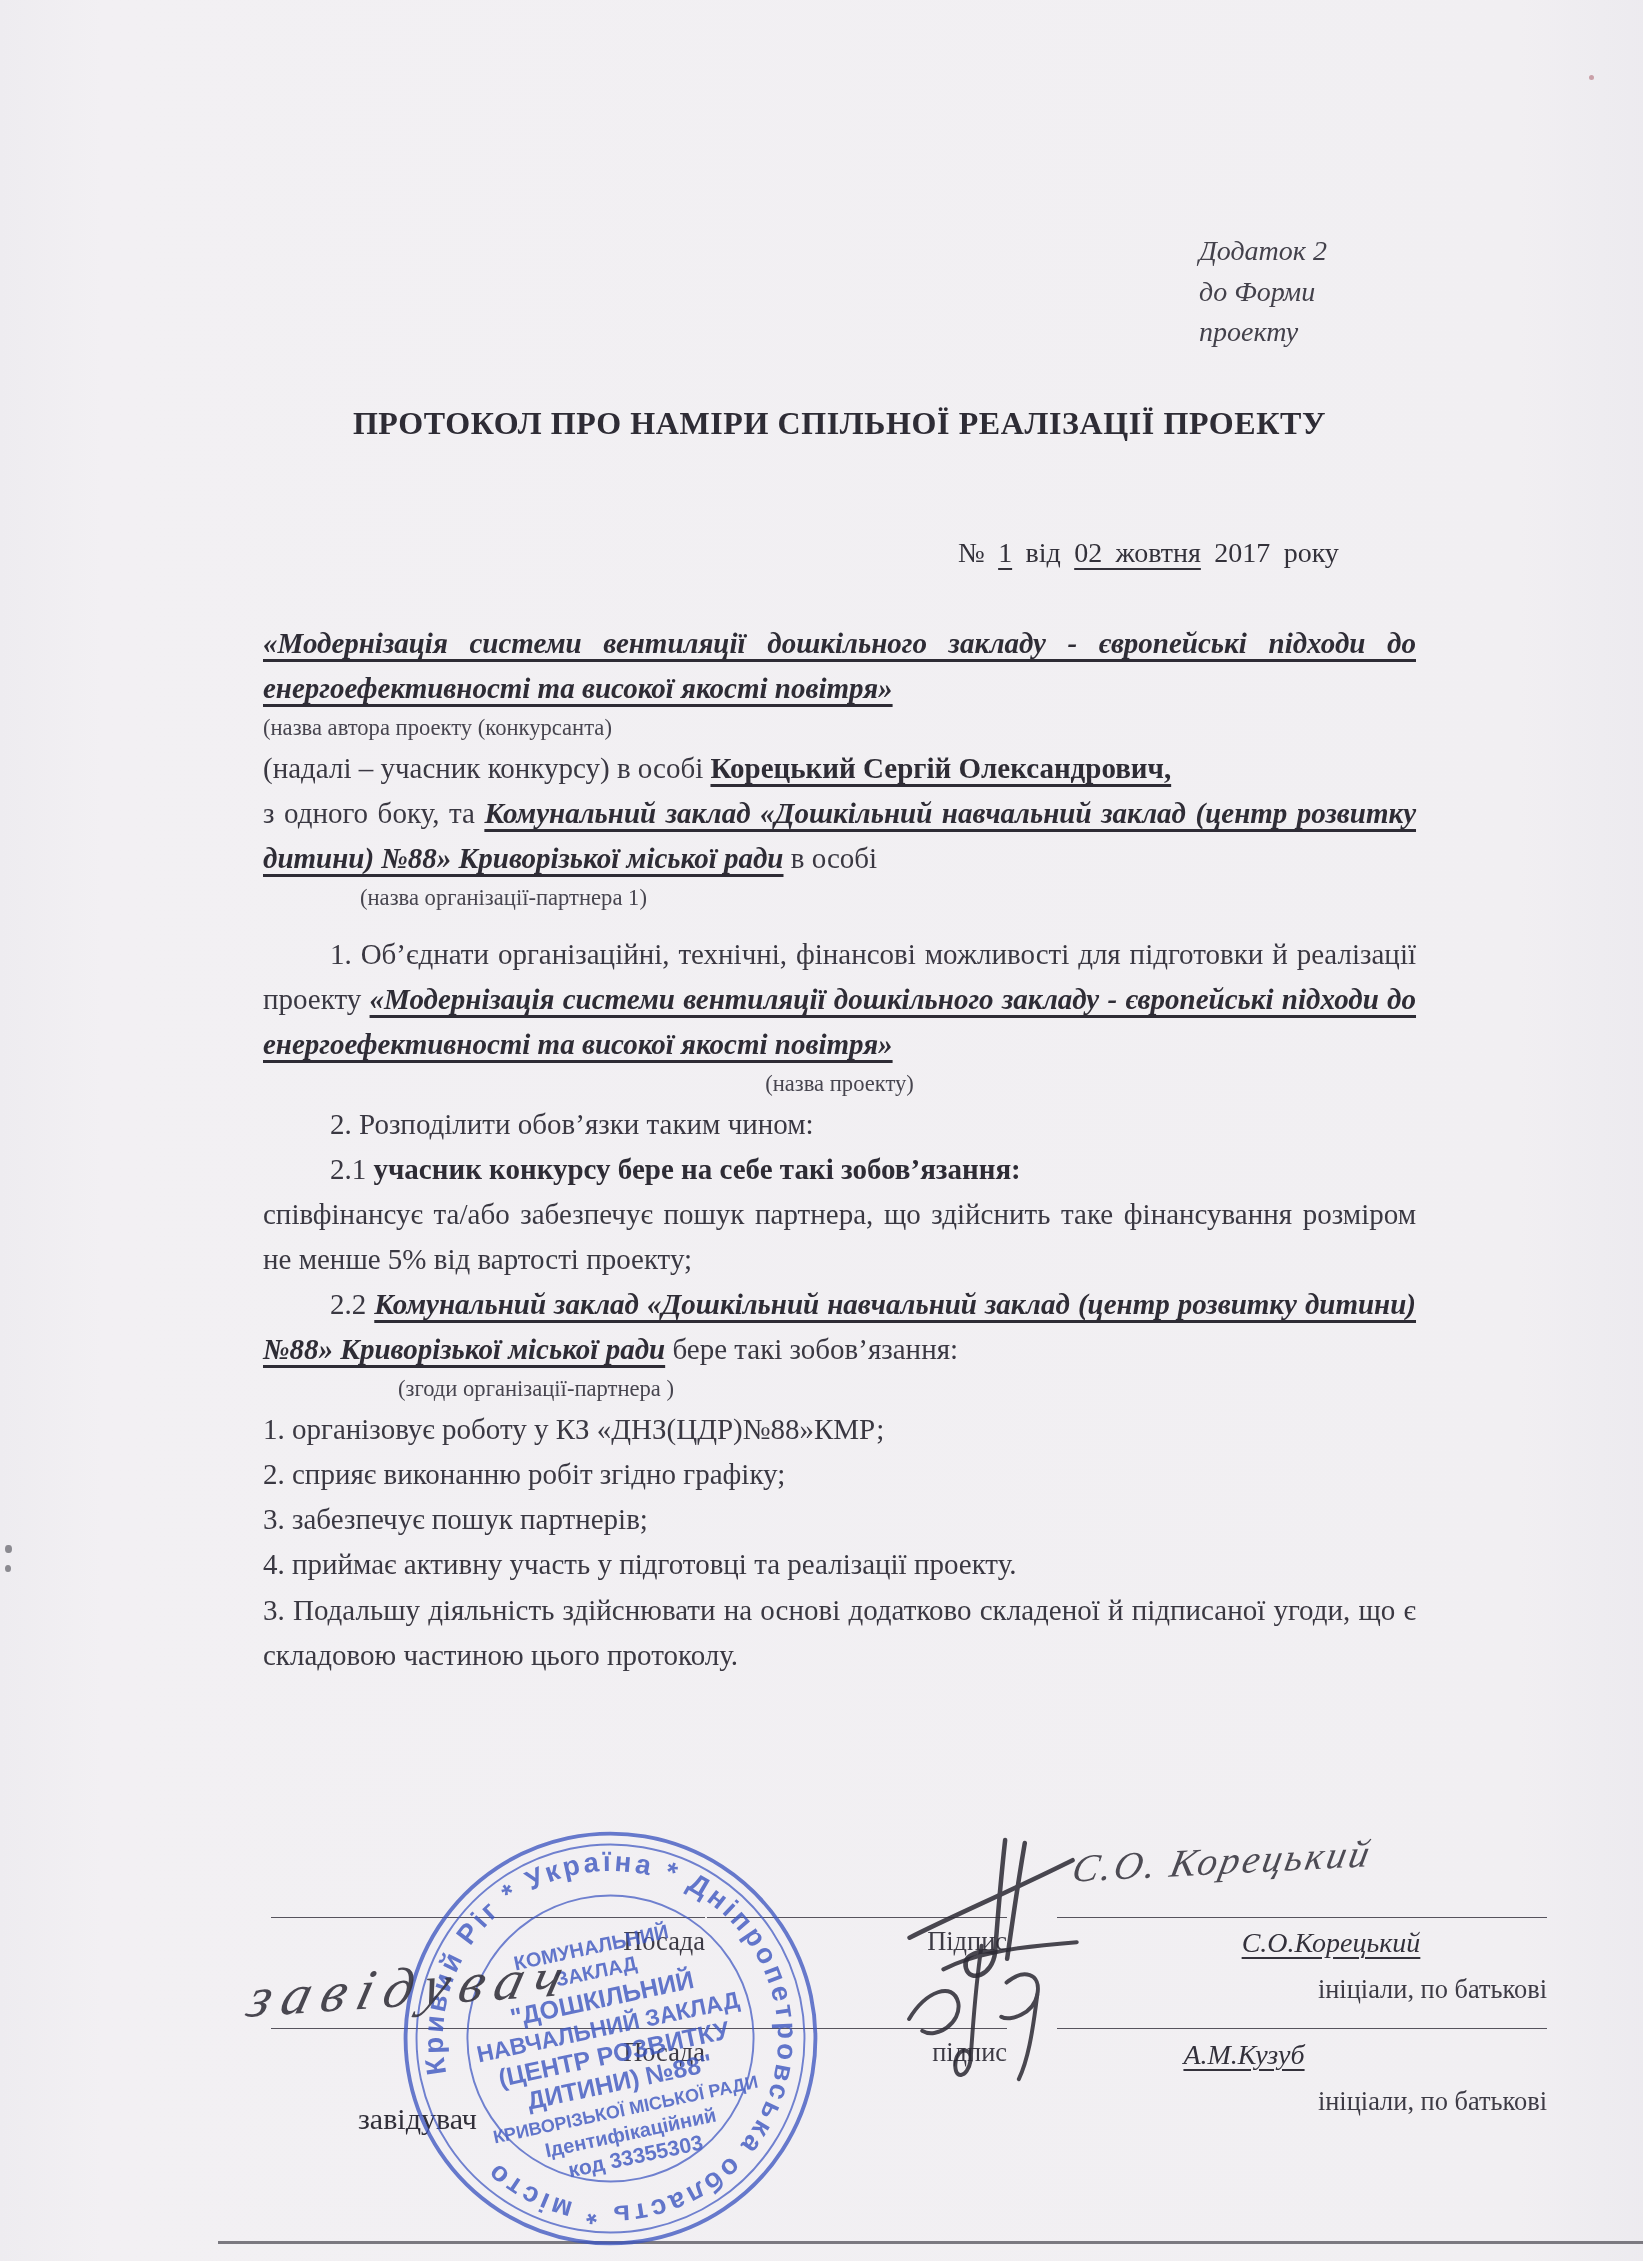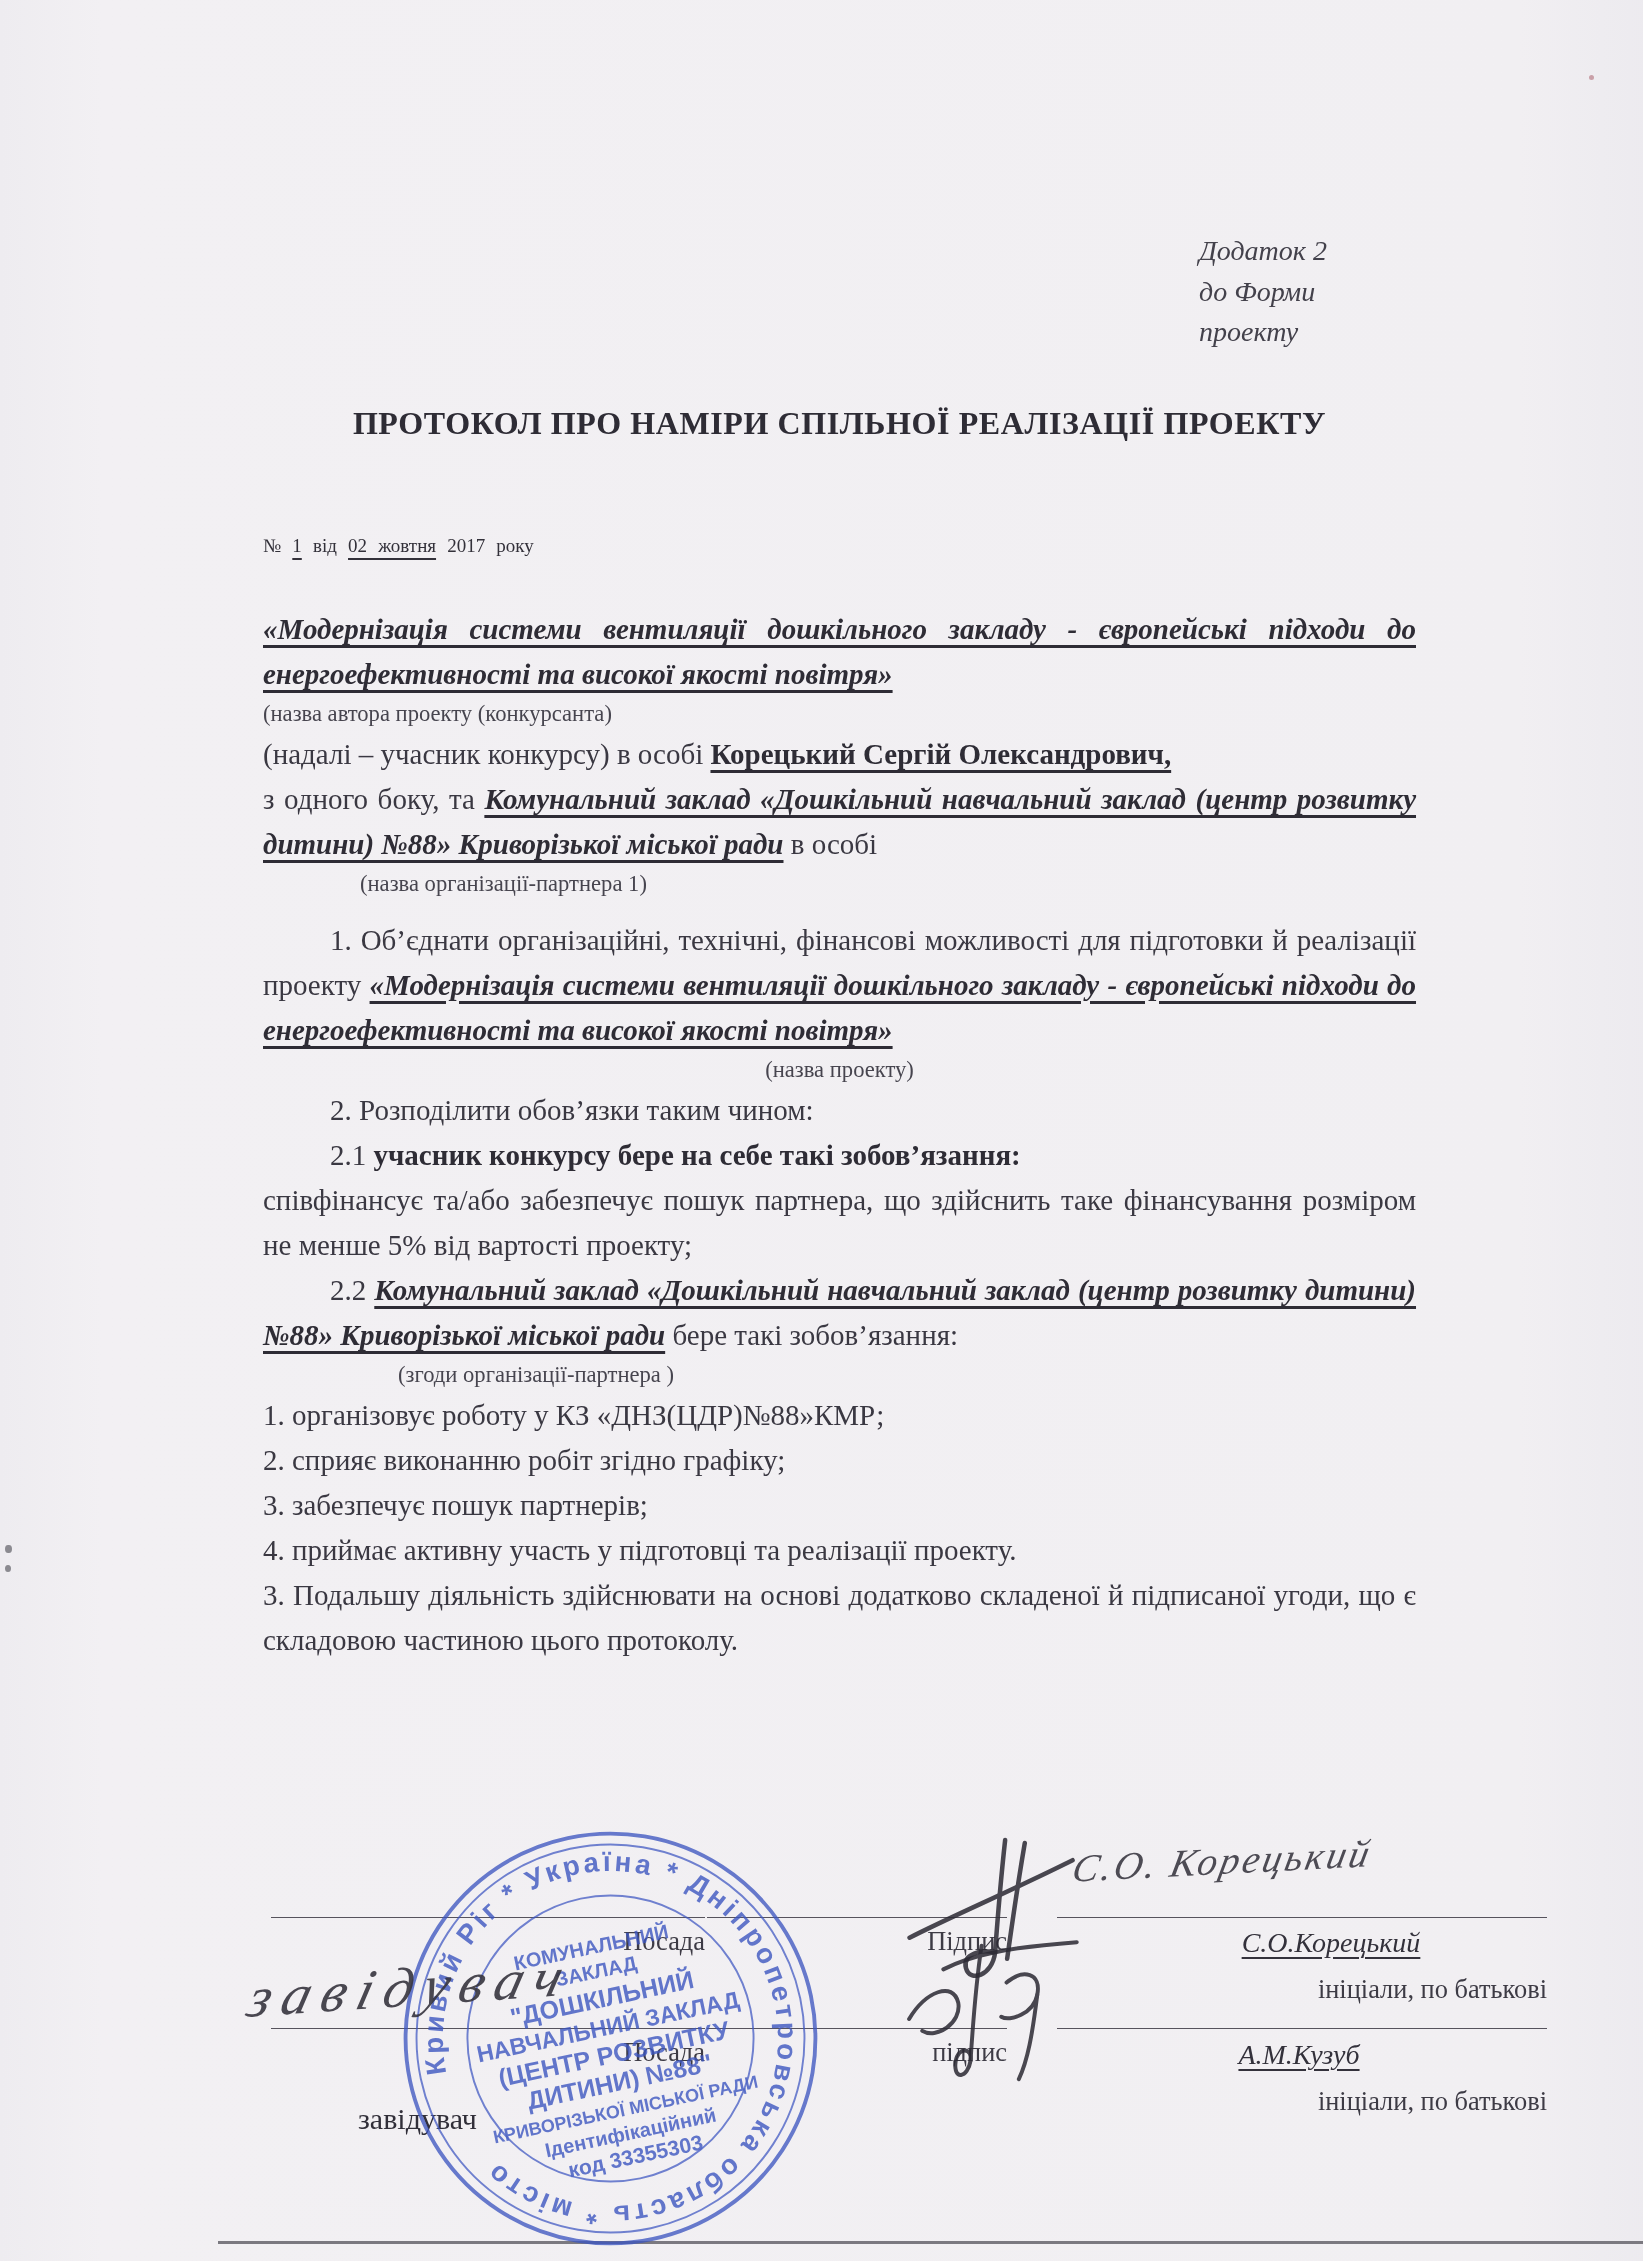--- a/index.html
+++ b/index.html
@@ -5,21 +5,21 @@
   html,body{margin:0;padding:0;background:#e8e6ea;}
   .page{
     position:relative; width:1643px; height:2261px; overflow:hidden;
     background:linear-gradient(90deg,#eeecf0 0%,#f2f0f3 6%,#f1eff2 90%,#ebe9ee 100%);
     font-family:"Liberation Serif", serif; color:#3a3842;padding-left:44px;
   }
   .content{position:absolute; left:263px; top:0; width:1153px; padding-top:231px;}
   .appendix{font-size:28px; font-style:italic; line-height:1.45; margin-left:936px; color:#43414b;}
   .title{font-size:32px; font-weight:bold; text-align:center; letter-spacing:0.6px;
          line-height:1.6; margin:45px 0 0 0; color:#2e2c35;}
-  .numline{font-size:19px; line-height:1.58; margin-top:82px; word-spacing:6.4px; color:#33313a;}
+  .numline{font-size:28px; line-height:1.58; margin-top:82px; margin-left:695px; word-spacing:6.4px; color:#33313a;}
   .para{font-size:29px; line-height:1.555; text-align:justify; margin:0;}
   .indent{text-indent:67px;}
   .mt1{margin-top:46px;}
   .mt2{margin-top:15.5px;}
   .caption{font-size:22.6px; line-height:1.54; color:#47454f;}
   .caption.center{text-align:center;}
   .ind1{margin-left:97px;}
   .ind2{margin-left:135px;}
   .b{font-weight:bold; color:#2e2c35;}
   .bi{font-weight:bold; font-style:italic; color:#2e2c35;}
@@ -148,21 +148,21 @@
     <div class="slabel" style="left:271px; top:64px; width:434px;">Посада</div>
     <div class="slabel" style="left:707px; top:64px; width:300px;">Підпис</div>
     <div class="sname" style="left:1086px; top:65px; width:490px;">С.О.Корецький</div>
     <div class="slabel" style="left:1057px; top:112px; width:490px;">ініціали, по батькові</div>
 
     <div class="sline" style="left:271px; top:166px; width:434px;"></div>
     <div class="sline" style="left:707px; top:166px; width:300px;"></div>
     <div class="sline" style="left:1057px; top:166px; width:490px;"></div>
     <div class="slabel" style="left:271px; top:175px; width:434px;">Посада</div>
     <div class="slabel" style="left:707px; top:175px; width:300px;">підпис</div>
-    <div class="sname" style="left:1054px; top:177px; width:490px;">А.М.Кузуб</div>
+    <div class="sname" style="left:999px; top:177px; width:490px;">А.М.Кузуб</div>
     <div class="slabel" style="left:1057px; top:224px; width:490px;">ініціали, по батькові</div>
 
     <div class="sprint" style="left:358px; top:240px;">завідувач</div>
 
     <div class="hw hw-koretskyi inkwrap">С.О. Корецький</div>
     <div class="hw hw-zaviduvach inkwrap">завідувач</div>
 
     <svg class="sigstroke inkwrap" style="left:862px; top:-31px;" width="238" height="161" viewBox="0 0 400 320">
       <g fill="none" stroke="#2b2933" stroke-width="9" stroke-linecap="round" opacity="0.85">
         <path d="M248,18 C240,90 234,160 228,242"></path>

